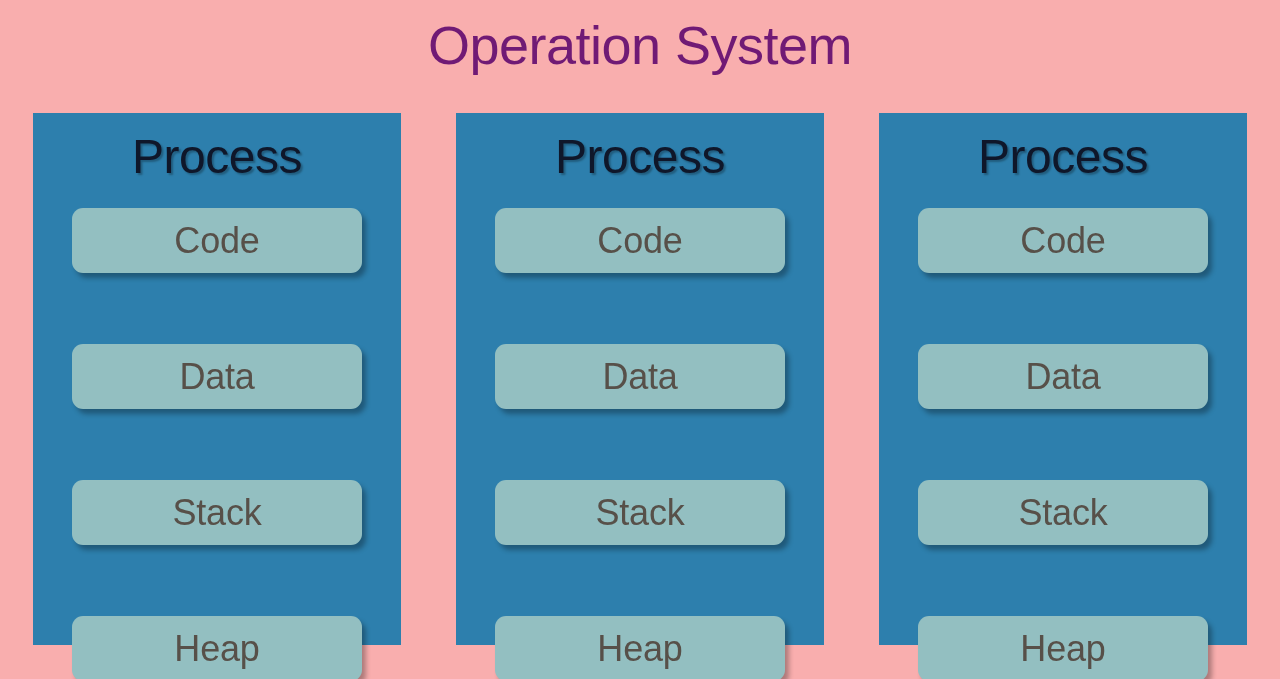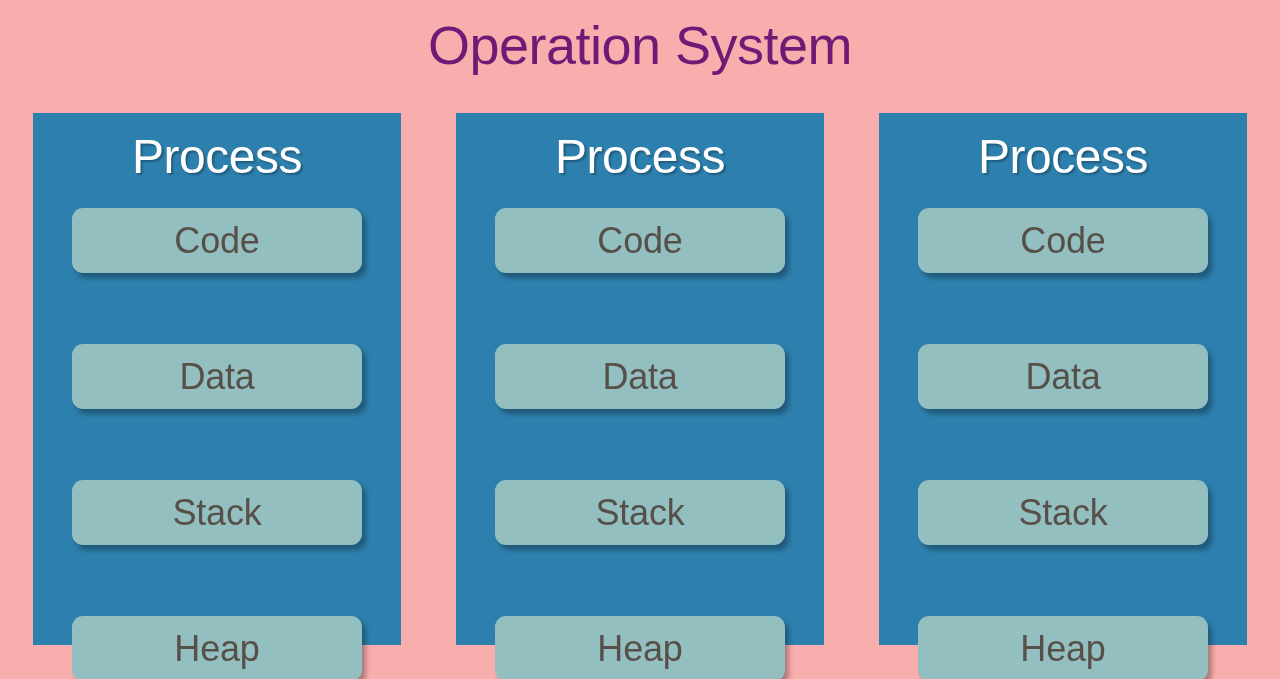--- a/index.html
+++ b/index.html
@@ -58,21 +58,21 @@
     display: flex;
     flex-direction: column;
     align-items: center;
   }
 
   .process-heading {
     margin-top: 15px;
     font-size: 48px;
     line-height: 58px;
     font-weight: 400;
-    color: #ffffff;
+    color: #0f172a;
     letter-spacing: -0.5px;
     text-shadow: 2px 2px 2px rgba(0, 0, 0, 0.28);
     white-space: nowrap;
   }
 
   .segment-list {
     margin-top: 22px;
     width: 290px;
     display: flex;
     flex-direction: column;

